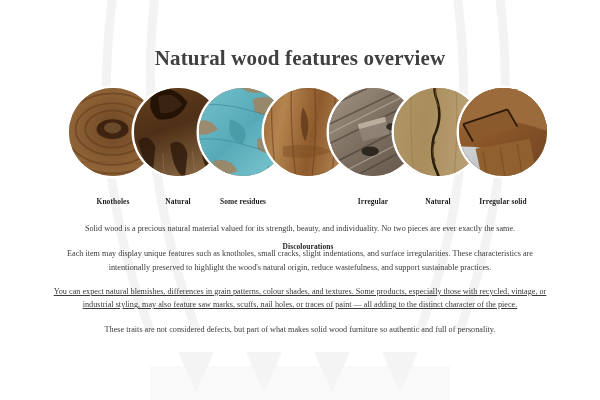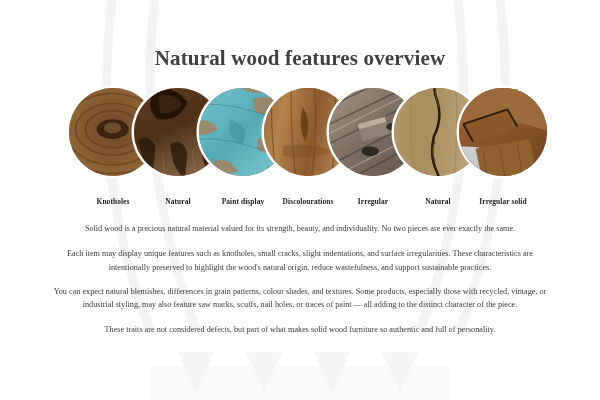--- a/index.html
+++ b/index.html
@@ -106,21 +106,21 @@
   .para {
     font-size: 8.2px;
     line-height: 1.62;
     color: #3a3a3a;
     margin: 0 0 9px 0;
     text-align: center;
   }
   .para:last-child { margin-bottom: 0; }
   .para.p1 { margin-bottom: 12px; }
   .para.p2 { margin-bottom: 11px; }
-  .para.p3 { margin-bottom: 12px; }
+  .para.p3 { margin-bottom: 12px; text-decoration: underline; }
 </style>
 </head>
 <body>
 
 <div id="watermark-layer">
   <svg viewBox="0 0 600 400" xmlns="http://www.w3.org/2000/svg" aria-hidden="true">
     <defs>
       <linearGradient id="wmFade" x1="0" y1="0" x2="0" y2="1">
         <stop offset="0%" stop-color="#f2f2f2" stop-opacity="1"></stop>
         <stop offset="100%" stop-color="#f6f6f6" stop-opacity="1"></stop>
@@ -360,22 +360,22 @@
           </g>
         </svg>
       </div>
     </div>
 
   </div>
 
   <div id="feature-labels">
     <div class="feature-label" style="left:73px;  width:80px;">Knotholes</div>
     <div class="feature-label" style="left:138px; width:80px;">Natural</div>
-    <div class="feature-label" style="left:203px; width:80px;">Paint display</div>
-    <div class="feature-label" style="left:268px; width:80px;">Discolourations</div>
+    <div class="feature-label" style="left:203px; width:80px;">Some residues</div>
+    <div class="feature-label" style="left:268px; width:80px;margin-top:45px;">Discolourations</div>
     <div class="feature-label" style="left:333px; width:80px;">Irregular</div>
     <div class="feature-label" style="left:398px; width:80px;">Natural</div>
     <div class="feature-label" style="left:463px; width:80px;">Irregular solid</div>
   </div>
 
   <div id="body-copy">
     <p class="para p1">Solid wood is a precious natural material valued for its strength, beauty, and individuality. No two pieces are ever exactly the same.</p>
     <p class="para p2">Each item may display unique features such as knotholes, small cracks, slight indentations, and surface irregularities. These characteristics are intentionally preserved to highlight the wood's natural origin, reduce wastefulness, and support sustainable practices.</p>
     <p class="para p3">You can expect natural blemishes, differences in grain patterns, colour shades, and textures. Some products, especially those with recycled, vintage, or industrial styling, may also feature saw marks, scuffs, nail holes, or traces of paint — all adding to the distinct character of the piece.</p>
     <p class="para p4">These traits are not considered defects, but part of what makes solid wood furniture so authentic and full of personality.</p>

